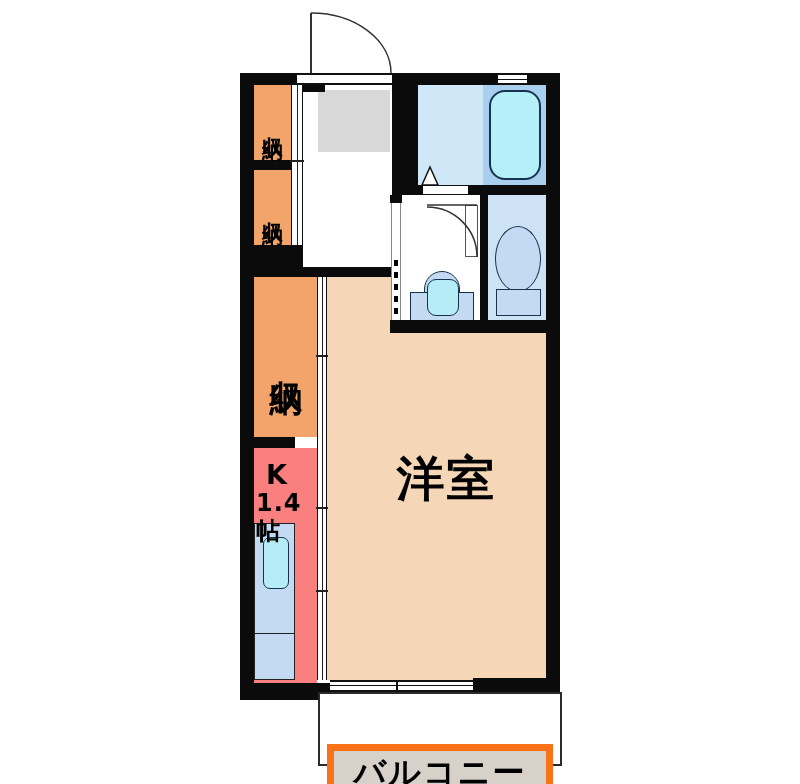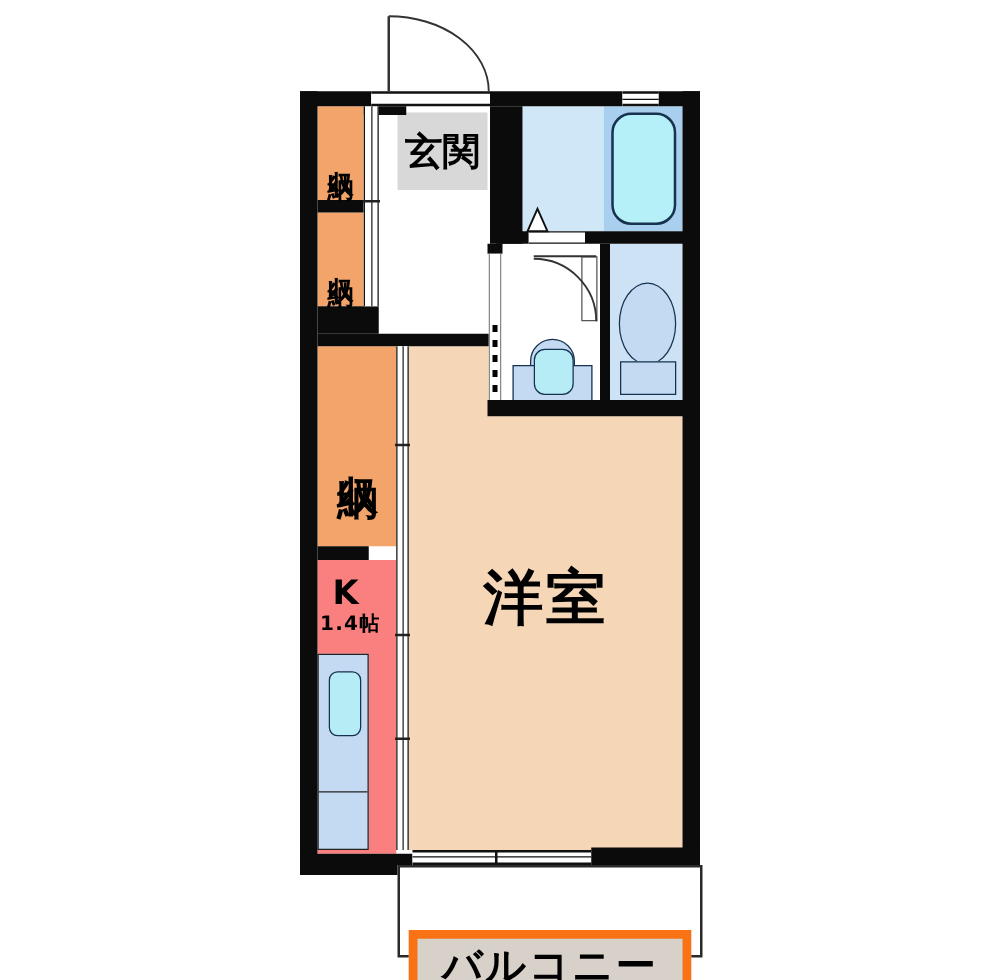--- a/index.html
+++ b/index.html
@@ -40,21 +40,21 @@
     background:repeating-linear-gradient(#000 0 6px,transparent 6px 12px);}
 
   .doorleaf{background:#fff;border:1.2px solid #555;}
 
   
   .lbl{position:absolute;font-weight:bold;color:#000;display:flex;align-items:center;justify-content:center;text-align:center;}
   .vtext{writing-mode:vertical-rl;text-orientation:upright;letter-spacing:3px;}
   .room-label{line-height:1.35;font-size:48px;letter-spacing:2px;}
   .klabel{line-height:1.15;text-align:left;font-weight:bold;}
   .klabel .k1{font-size:27px;margin-left:10px;}
-  .klabel .k2{font-size:16px;letter-spacing:1px;}
+  .klabel .k2{font-size:24px;letter-spacing:1px;}
 
   svg.overlay{position:absolute;left:0;top:0;pointer-events:none;}
 </style>
 </head>
 <body>
 
 <div class="canvas">
 
   <div class="abs hallfloor" style="left:303px;top:85px;width:94px;height:182px;"></div>
   <div class="abs genkan" style="left:318px;top:90px;width:72px;height:62px;"></div>
@@ -134,37 +134,34 @@
     <div class="tick" style="top:313px;"></div>
   </div>
 
   <div class="abs doorleaf" style="left:465px;top:205px;width:13px;height:52px;"></div>
 
   <div class="abs balcony-outer" style="left:318px;top:692px;width:244px;height:74px;"></div>
   <div class="abs balcony-inner lbl" style="left:327px;top:700px;width:226px;height:57px;font-size:32px;letter-spacing:2px;">
     <span>バルコニー</span>
   </div>
 
-  <div class="lbl" style="left:318px;top:90px;width:72px;height:62px;font-size:30px;">
-    <span>玄関</span>
-  </div>
   <div class="lbl vtext" style="left:254px;top:85px;width:37px;height:75px;font-size:21px;">
     <span>収納</span>
   </div>
   <div class="lbl vtext" style="left:254px;top:170px;width:37px;height:75px;font-size:21px;">
     <span>収納</span>
   </div>
   <div class="lbl vtext" style="left:254px;top:277px;width:63px;height:160px;font-size:33px;">
     <span>収納</span>
   </div>
   <div class="abs klabel" style="left:256px;top:459px;width:62px;">
     <div class="k1">K</div>
     <div class="k2">1.4帖</div>
   </div>
-  <div class="abs lbl room-label" style="left:327px;top:398px;width:219px;height:160px;flex-direction:column;">
+  <div class="abs lbl room-label" style="left:337px;top:398px;width:219px;height:160px;flex-direction:column;">
     <div>洋室</div>
   </div>
 
   <svg class="overlay" width="800" height="784" viewBox="0 0 800 784">
 
     <g>
       <line x1="311" y1="13" x2="311" y2="73" stroke="#333" stroke-width="2"></line>
       <path d="M 311 13 A 80 60 0 0 1 391 73" fill="none" stroke="#333" stroke-width="1.5"></path>
     </g>
 

